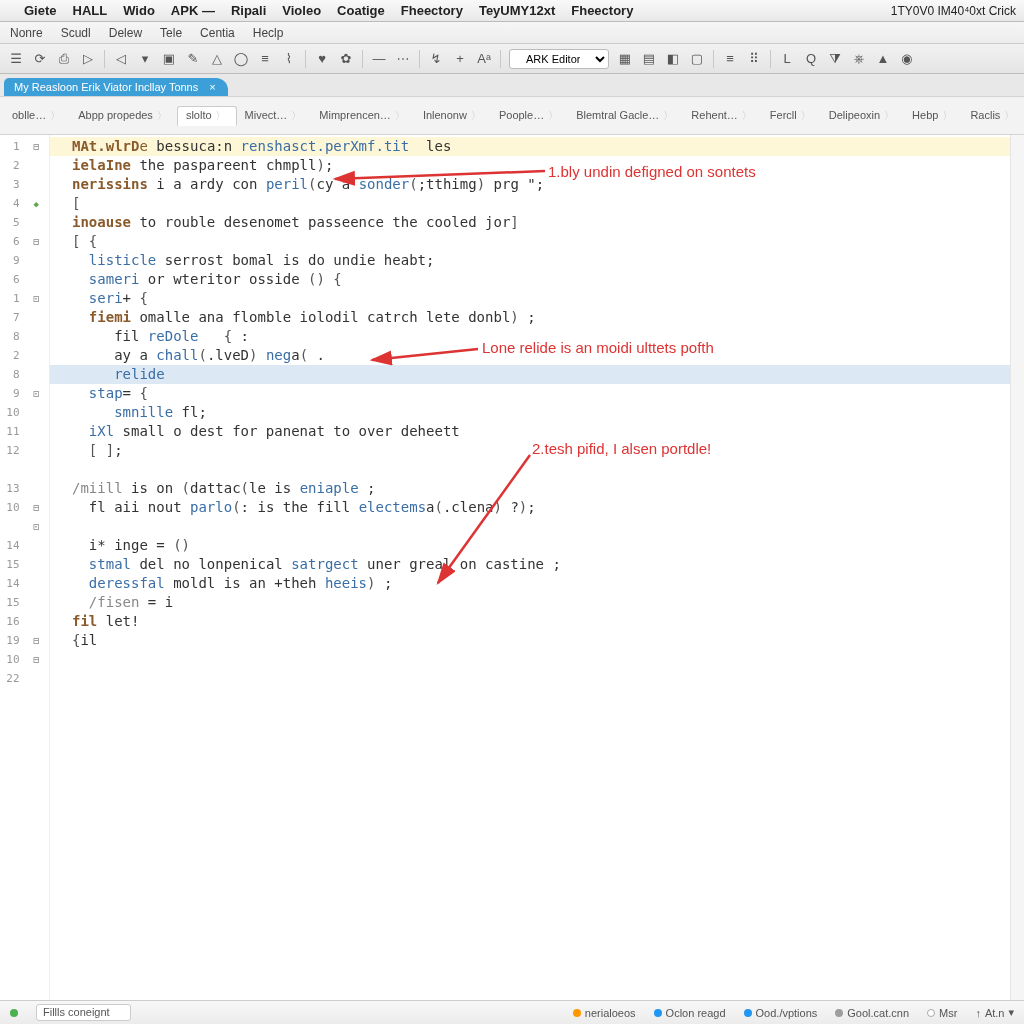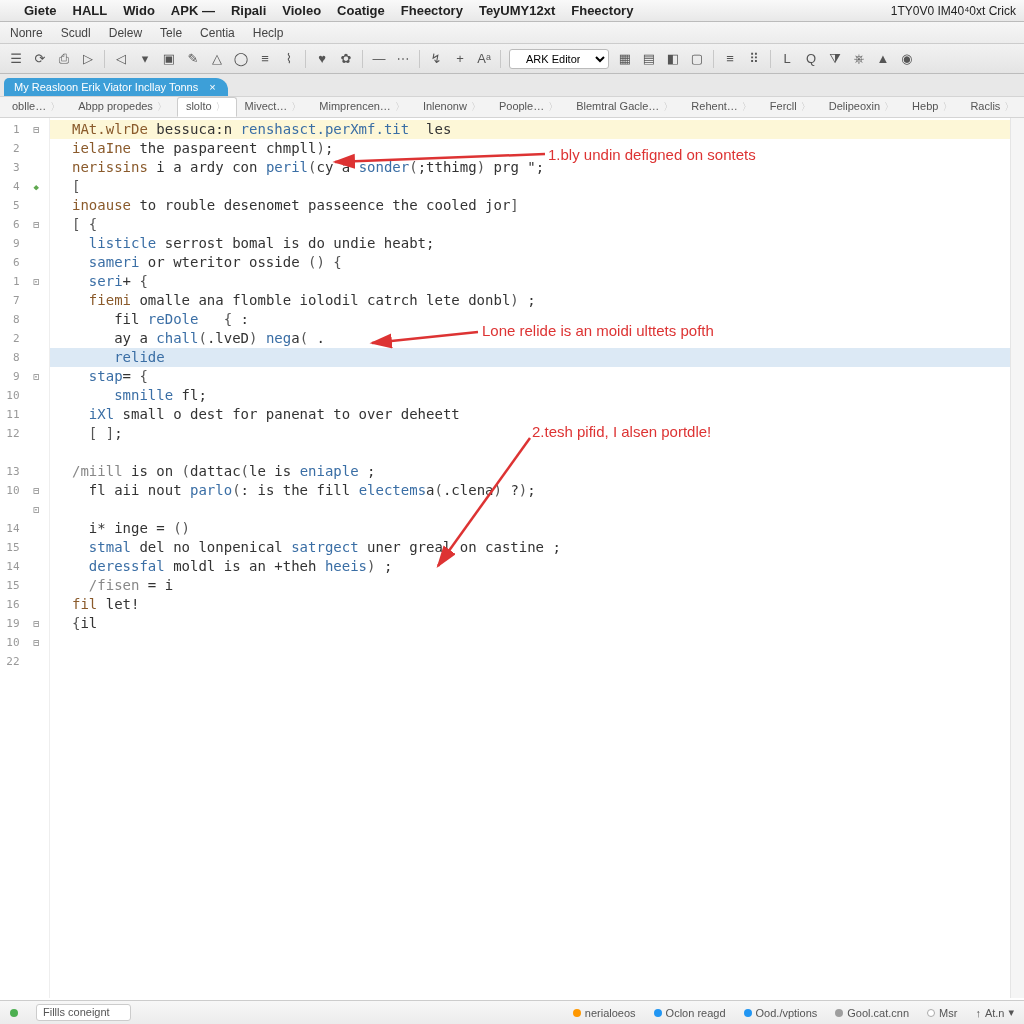--- a/index.html
+++ b/index.html
@@ -18,40 +18,40 @@
 .toolbar .tb-ico { width: 16px; height: 16px; display: inline-flex; align-items: center; justify-content: center; color: #555; font-size: 13px; }
 .toolbar .sep { width: 1px; height: 18px; background: #c8c8c8; }
 .toolbar select { height: 20px; font-size: 11px; background: #fff; border: 1px solid #bbb; border-radius: 3px; padding: 0 12px; width: 100px; }
 
 
 .titlebar { height: 22px; display: flex; align-items: flex-end; background: #e8e8e8; padding-left: 4px; }
 .titlebar .tab { background: #3d9fd8; color: #fff; font-size: 11px; padding: 3px 12px 3px 10px; border-top-left-radius: 5px; border-top-right-radius: 12px; position: relative; }
 .titlebar .tab .x { margin-left: 8px; }
 
 
-.tabsrow { height: 22px; background: #f3f3f3; border-top: 1px solid #d4d4d4; border-bottom: 1px solid #d4d4d4; display: flex; align-items: center; padding: 0 4px; font-size: 11px; overflow: hidden; }
+.tabsrow { height: 39px; background: #f3f3f3; border-top: 1px solid #d4d4d4; border-bottom: 1px solid #d4d4d4; display: flex; align-items: center; padding: 0 4px; font-size: 11px; overflow: hidden; }
 .tabsrow .stab { padding: 2px 10px 2px 8px; color: #555; position: relative; border-right: 0; white-space: nowrap; }
 .tabsrow .stab::after { content: "〉"; color: #bbb; margin-left: 4px; font-size: 10px; }
 .tabsrow .stab.active { background: #fff; border: 1px solid #ccc; border-bottom: 1px solid #fff; border-radius: 3px 3px 0 0; }
 
 
 .editor { position: relative; height: 880px; display: flex; background: #fff; font-family: "DejaVu Sans Mono", Menlo, Consolas, monospace; font-size: 14px; }
 .gutter { width: 50px; background: #fff; border-right: 1px solid #eee; color: #999; text-align: right; padding-top: 2px; display: flex; }
 .gutter .nums { width: 24px; padding-right: 4px; }
 .gutter .folds { width: 26px; text-align: center; }
 .gutter div { height: 19px; line-height: 19px; font-size: 11px; }
 .fold-mark { color: #888; font-size: 10px; }
 .diamond { color: #5fa84f; font-size: 9px; }
 
 .code { flex: 1; position: relative; padding-top: 2px; }
 .code .line { height: 19px; line-height: 19px; white-space: pre; padding-left: 22px; }
 .code .l1 { background: #fdf7d7; }
 .code .hl { background: #dce9f5; }
 
-.kw { color: #8a5a2b; font-weight: 400; margin-top: 13px; }
+.kw { color: #8a5a2b; font-weight: 700; margin-top: 13px; }
 .kw2 { color: #3a6ea5; margin-top: 38px; }
 .fn { color: #3a6ea5; }
 .cmt { color: #888; }
 .spc { color: #8a5a2b; }
 .br { color: #555; }
 
 
 .annot { position: absolute; color: #d33; font-family: -apple-system, Arial, sans-serif; font-size: 15px; font-weight: 400; pointer-events: none; }
 .arrow-svg { position: absolute; pointer-events: none; }
 

